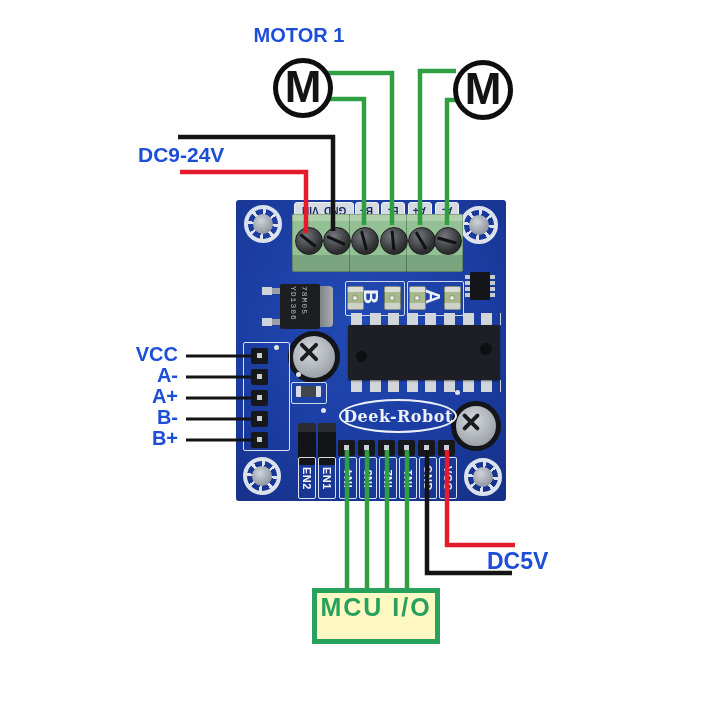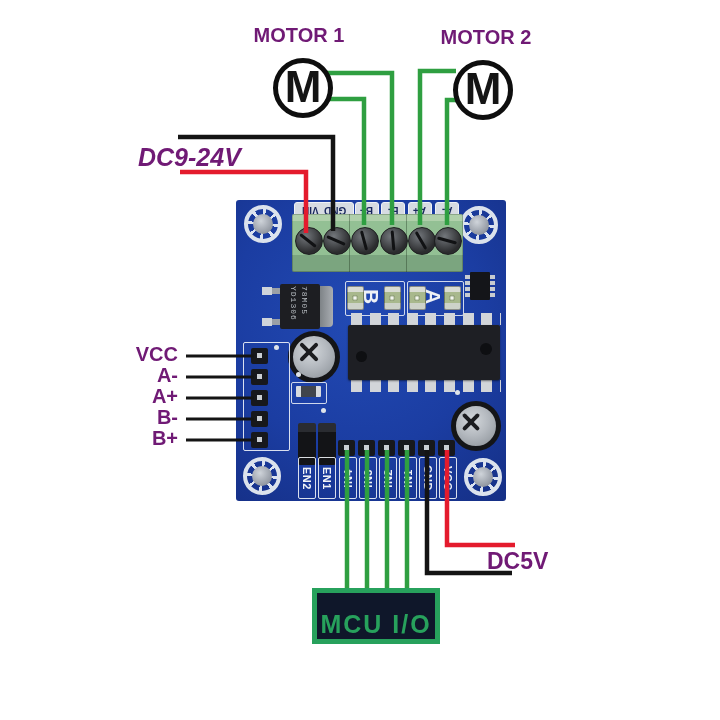--- a/index.html
+++ b/index.html
@@ -1,19 +1,19 @@
 <!DOCTYPE html>
 <html><head>
 <meta charset="utf-8">
 <style>
   html,body{margin:0;padding:0;background:#ffffff;}
   #page{position:relative;width:720px;height:720px;background:#ffffff;overflow:hidden;
         font-family:"Liberation Sans",sans-serif;color:#1a1a1a;}
   .abs{position:absolute;}
-  .lbl{font-family:"Liberation Sans",sans-serif;color:#701a75;font-weight:600;white-space:nowrap;}
+  .lbl{font-family:"Liberation Sans",sans-serif;color:#1d4ed8;font-weight:600;white-space:nowrap;}
   
   .motor-circle{width:50px;height:50px;border:5px solid #0e0e0e;border-radius:50%;background:#ffffff;
                 display:flex;align-items:center;justify-content:center;z-index:6;}
   .motor-m{font-size:44px;font-weight:700;color:#141414;line-height:1;margin-top:-3px;}
   
   #board{left:236px;top:200px;width:270px;height:301px;border-radius:3px;z-index:2;
          background:radial-gradient(circle at 45% 40%, #224ab4 0%, #1b3da2 55%, #152f85 100%);}
   .hole{width:30px;height:30px;border-radius:50%;border:4px solid #dbe2ec;
         background:repeating-conic-gradient(rgba(230,236,245,.95) 0 13deg, rgba(0,0,0,0) 13deg 45deg);}
   .hole::after{content:"";position:absolute;inset:5px;border-radius:50%;
@@ -61,32 +61,31 @@
           display:flex;align-items:center;justify-content:center;}
   .blabel span{color:#f0f3f7;font-size:11px;font-weight:700;letter-spacing:.5px;}
   .vt{writing-mode:vertical-rl;text-orientation:mixed;}
   .vtf{writing-mode:vertical-rl;text-orientation:mixed;transform:rotate(180deg);}
   .brand-oval{border:2px solid #edf0f5;border-radius:50%;display:flex;align-items:center;justify-content:center;}
   .brand-text{color:#eef1f6;font-family:"DejaVu Serif","Liberation Serif",serif;font-weight:700;
               font-size:16px;letter-spacing:.5px;white-space:nowrap;}
   .via{width:5px;height:5px;border-radius:50%;background:#dfe4ea;}
   .smdbox{border:1px solid rgba(238,242,248,.85);border-radius:2px;}
   .smd{background:linear-gradient(90deg,#d8dbdf 0 5px, #41454c 5px 20px, #d8dbdf 20px);border-radius:1px;}
-  #mcu-box{left:312px;top:588px;width:118px;height:46px;border:5px solid #27a15c;background:#0f172a;
-           display:flex;align-items:flex-end;justify-content:center;z-index:4;}
+  #mcu-box{left:312px;top:588px;width:118px;height:46px;border:5px solid #27a15c;background:#fef9c3;
+           display:flex;align-items:flex-start;justify-content:center;z-index:4;}
   #mcu-box span{color:#27a15c;font-size:25px;font-weight:600;letter-spacing:2px;white-space:nowrap;}
   svg.wires{left:0;top:0;z-index:3;}
 </style>
 </head>
 <body>
 
 <div id="page">
 
   <div class="abs lbl" style="left:239px;top:24px;width:120px;text-align:center;font-size:20px;">MOTOR 1</div>
-  <div class="abs lbl" style="left:426px;top:26px;width:120px;text-align:center;font-size:20px;">MOTOR 2</div>
 
   <div id="board" class="abs">
 
     <div class="abs hole" style="left:8px;top:5px;"></div>
     <div class="abs hole" style="left:224px;top:6px;"></div>
     <div class="abs hole" style="left:7px;top:257px;"></div>
     <div class="abs hole" style="left:228px;top:258px;"></div>
 
     <div class="abs pinlabel-box" style="left:58px;top:2px;width:58px;">
       <span class="r180">VIN</span>
@@ -213,20 +212,23 @@
     <div class="abs blabel" style="left:163px;top:257px;">
         <span class="vtf">IN1</span>
       </div>
     <div class="abs blabel" style="left:183px;top:257px;">
         <span class="vt">GND</span>
       </div>
     <div class="abs blabel" style="left:203px;top:257px;">
         <span class="vt">VCC</span>
       </div>
 
+    <div class="abs brand-oval" style="left:103px;top:199px;width:114px;height:30px;">
+      <span class="brand-text">Deek-Robot</span>
+    </div>
 
     <div class="abs via" style="left:38px;top:145px;"></div>
     <div class="abs via" style="left:60px;top:172px;"></div>
     <div class="abs via" style="left:85px;top:208px;"></div>
     <div class="abs via" style="left:219px;top:190px;"></div>
   </div>
 
   <svg class="abs wires" width="720" height="720" viewBox="0 0 720 720" fill="none">
 
     <polyline points="178,137 333,137 333,231" stroke="#141414" stroke-width="4.5"></polyline>
@@ -253,21 +255,21 @@
     <polyline points="447,450 447,545 515,545" stroke="#e41b2d" stroke-width="4.5"></polyline>
   </svg>
 
   <div class="abs motor-circle" style="left:273px;top:58px;">
     <span class="motor-m">M</span>
   </div>
   <div class="abs motor-circle" style="left:453px;top:60px;">
     <span class="motor-m">M</span>
   </div>
 
-  <div class="abs lbl" style="left:138px;top:143px;font-size:25px;font-style:italic;">DC9-24V</div>
+  <div class="abs lbl" style="left:138px;top:143px;font-size:21px;">DC9-24V</div>
 
   <div class="abs" style="left:118px;top:344px;width:60px;text-align:right;">
     <div class="lbl" style="font-size:20px;line-height:21px;">VCC</div>
     <div class="lbl" style="font-size:20px;line-height:21px;">A-</div>
     <div class="lbl" style="font-size:20px;line-height:21px;">A+</div>
     <div class="lbl" style="font-size:20px;line-height:21px;">B-</div>
     <div class="lbl" style="font-size:20px;line-height:21px;">B+</div>
   </div>
 
 

